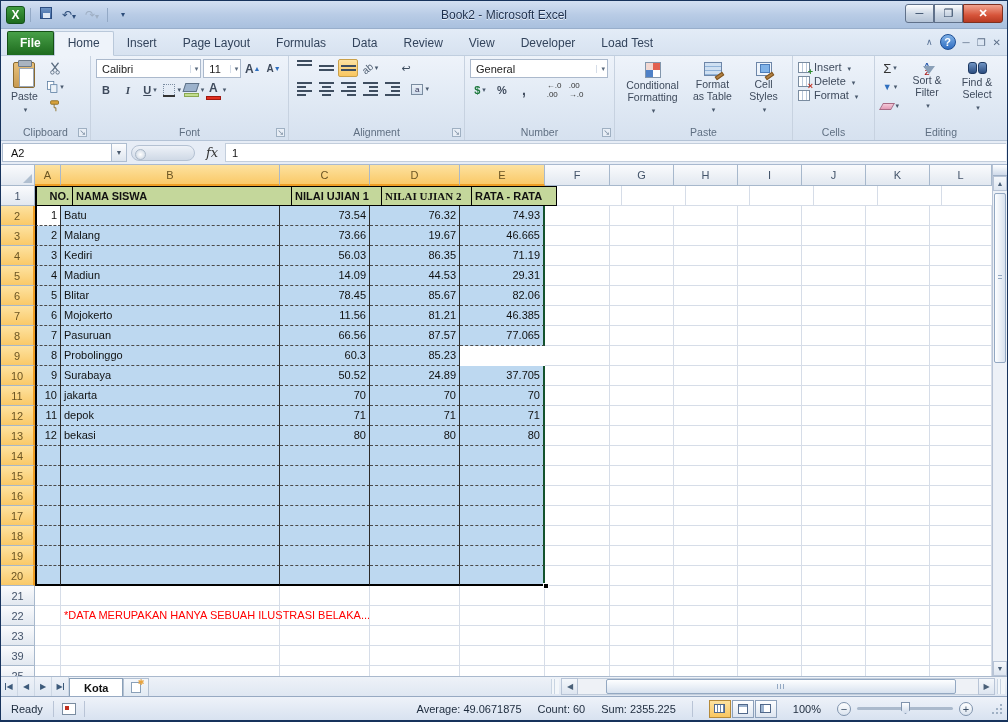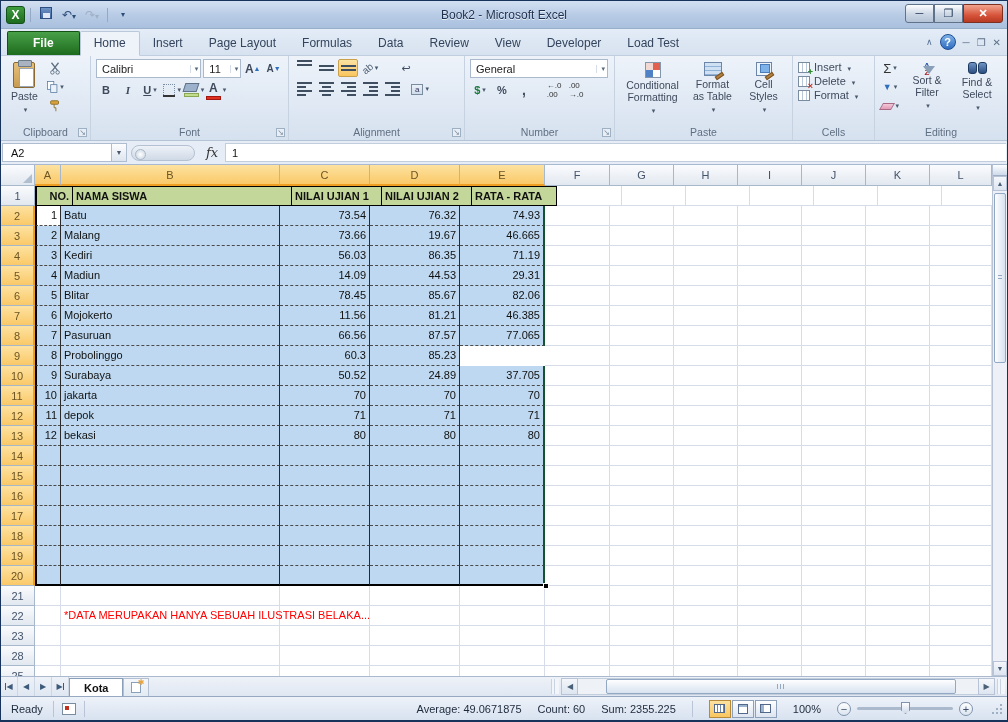--- a/index.html
+++ b/index.html
@@ -28,21 +28,21 @@
           color:#243a58; font-size:11px; text-align:center; line-height:17px; }
   .wbtn.min { border-radius:3px 0 0 3px; }
   .wbtn.close { background:linear-gradient(#f2a490,#d6543a 60%,#b83a22); color:#fff; border-color:#7e3020;
                 border-radius:0 3px 3px 0; width:40px; font-weight:bold; }
 
   
   .tabrow { height:27px; background:linear-gradient(#e3ecf7,#d7e2f0); display:flex; align-items:flex-end;
             position:relative; border-bottom:1px solid #c0cedf; }
   .rtab { padding:4px 13px 5px; font-size:12px; color:#33445c; }
   .rtab.file { background:linear-gradient(#48a048,#1e6b1e); color:#fff; font-weight:bold; border:1px solid #155015;
-               border-bottom:none; padding:4px 25px 5px; margin-left:6px; border-radius:2px 2px 0 0; }
+               border-bottom:none; padding:4px 12px 5px; margin-left:6px; border-radius:2px 2px 0 0; }
   .rtab.active { background:#eef3fa; border:1px solid #b9c8da; border-bottom:1px solid #eef3fa;
                  border-radius:2px 2px 0 0; margin-bottom:-1px; }
   .tabrow-right { position:absolute; right:6px; top:5px; display:flex; align-items:center; gap:7px; }
   .chev { font-size:9px; color:#5a7396; }
   .helpbtn { width:16px; height:16px; border-radius:50%; background:linear-gradient(#7fb2e8,#2f6cc0);
              border:1px solid #1d4e94; color:#fff; font-size:11px; font-weight:bold; text-align:center; line-height:14px; }
   .wb-btn { font-size:10px; color:#5d6f88; }
 
   
   .ribbon { height:85px; background:linear-gradient(#eef3fa,#e0e9f4 55%,#d6e1ef); display:flex;
@@ -529,21 +529,21 @@
           <div class="colhdr" style="width: 64px;">I</div>
           <div class="colhdr" style="width: 64px;">J</div>
           <div class="colhdr" style="width: 64px;">K</div>
           <div class="colhdr" style="width: 62px;">L</div>
         </div>
         <div class="crow">
           <div class="rowhdr">1</div>
           <div class="cell thead first num" style="width: 38px;">NO.</div>
           <div class="cell thead" style="width: 219px;">NAMA SISWA</div>
           <div class="cell thead" style="width: 90px;">NILAI UJIAN 1</div>
-          <div class="cell thead" style="width: 90px;">NILAI UJIAN 2</div>
+          <div class="cell thead" style="width: 90px; font-family: Liberation Serif, serif;">NILAI UJIAN 2</div>
           <div class="cell thead" style="width: 85px;">RATA - RATA</div>
           <div class="cell" style="width: 65px;"></div>
           <div class="cell" style="width: 64px;"></div>
           <div class="cell" style="width: 64px;"></div>
           <div class="cell" style="width: 64px;"></div>
           <div class="cell" style="width: 64px;"></div>
           <div class="cell" style="width: 64px;"></div>
           <div class="cell" style="width: 62px;"></div>
         </div>
         <div class="crow">
@@ -870,21 +870,21 @@
           <div class="cell" style="width: 85px;"></div>
           <div class="cell" style="width: 65px;"></div>
           <div class="cell" style="width: 64px;"></div>
           <div class="cell" style="width: 64px;"></div>
           <div class="cell" style="width: 64px;"></div>
           <div class="cell" style="width: 64px;"></div>
           <div class="cell" style="width: 64px;"></div>
           <div class="cell" style="width: 62px;"></div>
         </div>
         <div class="crow">
-          <div class="rowhdr">28</div>
+          <div class="rowhdr">39</div>
           <div class="cell" style="width: 26px;"></div>
           <div class="cell" style="width: 219px;"></div>
           <div class="cell" style="width: 90px;"></div>
           <div class="cell" style="width: 90px;"></div>
           <div class="cell" style="width: 85px;"></div>
           <div class="cell" style="width: 65px;"></div>
           <div class="cell" style="width: 64px;"></div>
           <div class="cell" style="width: 64px;"></div>
           <div class="cell" style="width: 64px;"></div>
           <div class="cell" style="width: 64px;"></div>

